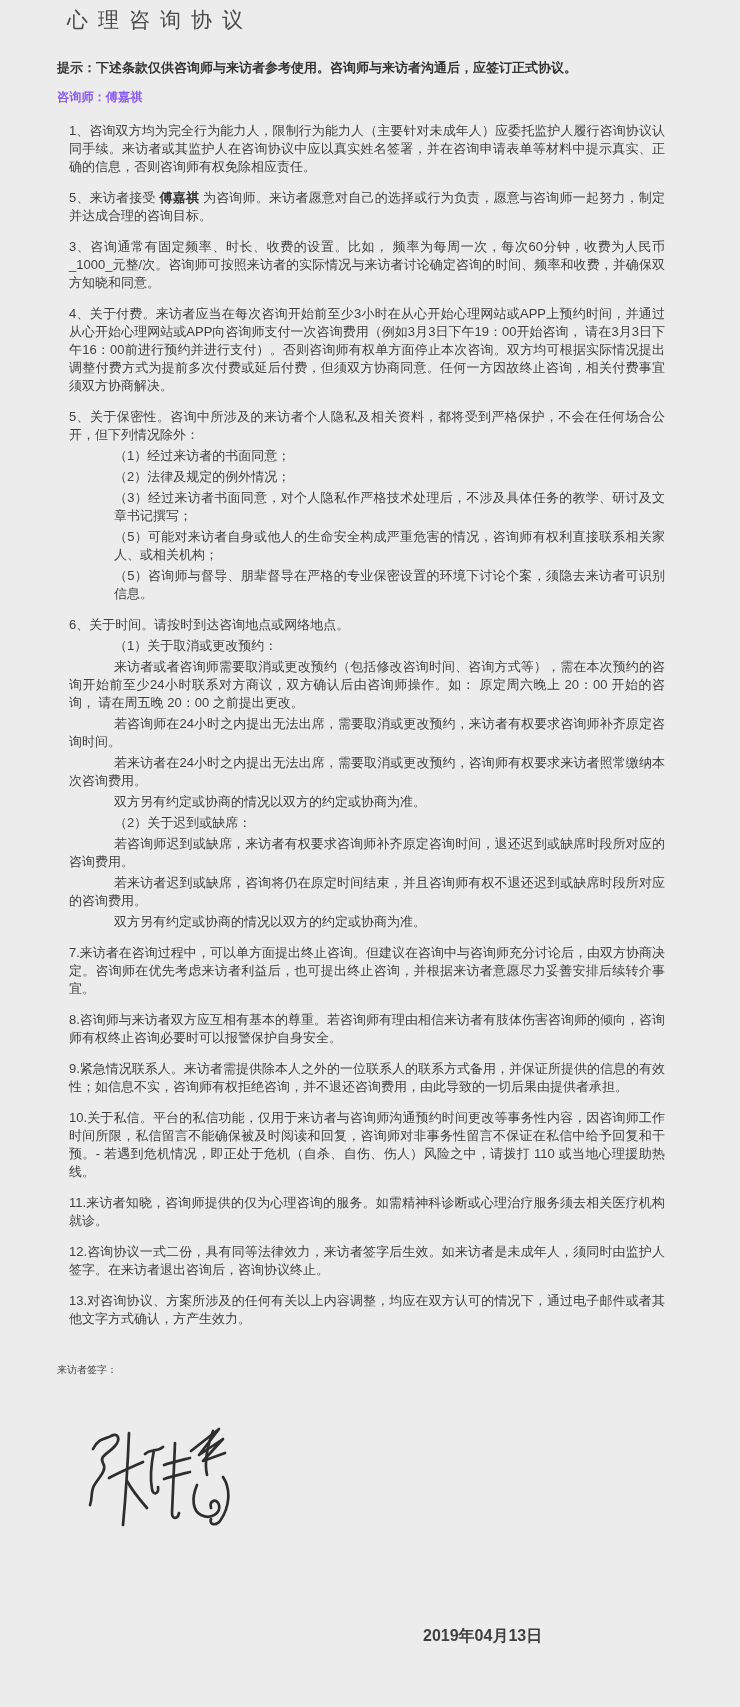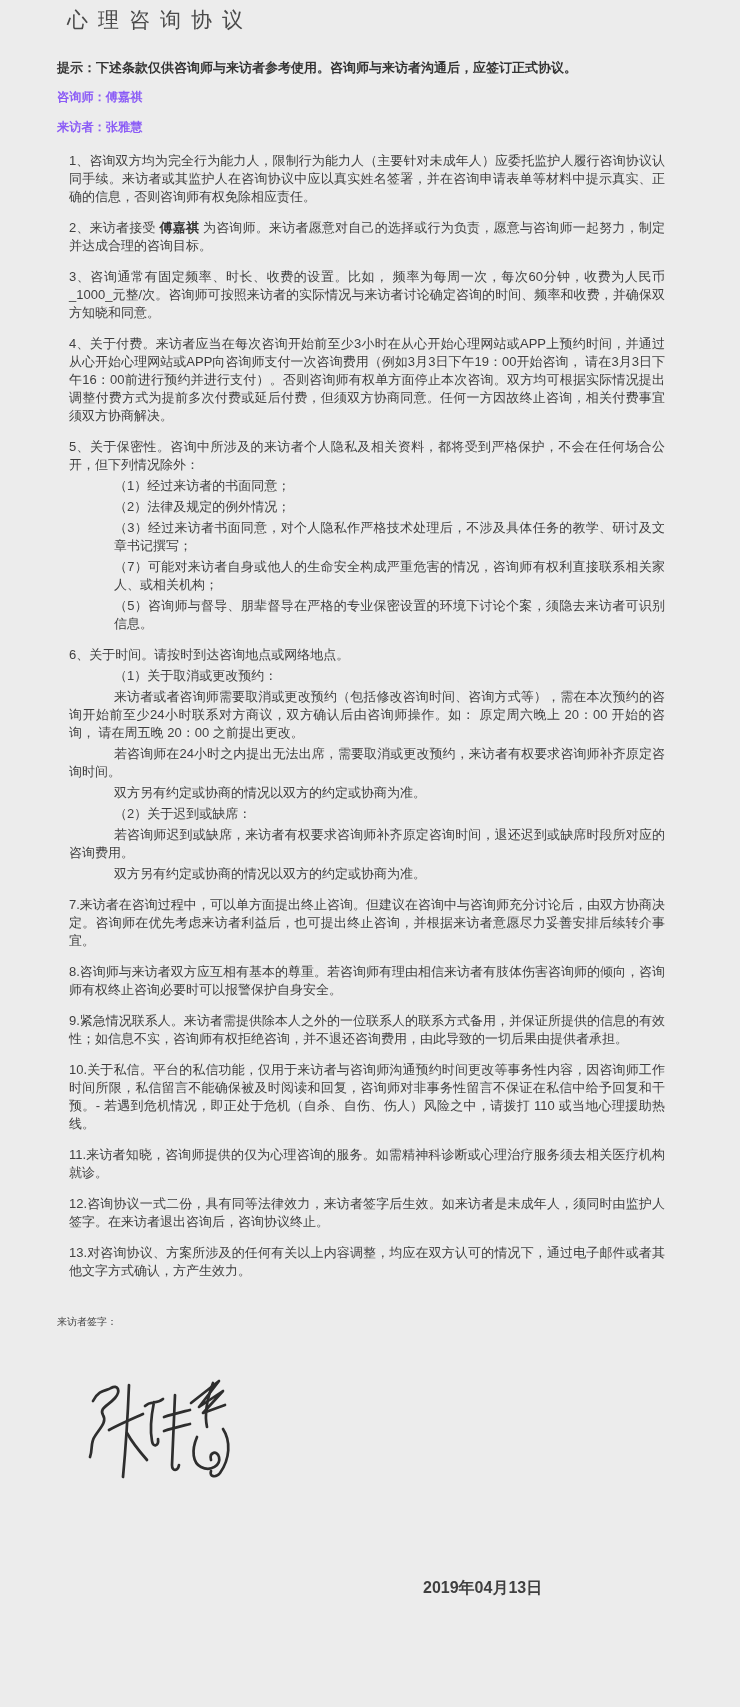--- a/index.html
+++ b/index.html
@@ -75,47 +75,48 @@
 <body>
 
 <div class="content">
 
   <h1 class="doc-title">心理咨询协议</h1>
 
   <p class="notice">提示：下述条款仅供咨询师与来访者参考使用。咨询师与来访者沟通后，应签订正式协议。</p>
 
   <p class="party"><span>咨询师：</span><span>傅嘉祺</span></p>
 
-  <p class="party"><span>来访者：</span><span>张雅慧</span></p>
 
   <p class="para">1、咨询双方均为完全行为能力人，限制行为能力人（主要针对未成年人）应委托监护人履行咨询协议认同手续。来访者或其监护人在咨询协议中应以真实姓名签署，并在咨询申请表单等材料中提示真实、正确的信息，否则咨询师有权免除相应责任。</p>
 
-  <p class="para"><span>2、来访者接受 </span><span class="bold-name">傅嘉祺</span><span> 为咨询师。来访者愿意对自己的选择或行为负责，愿意与咨询师一起努力，制定并达成合理的咨询目标。</span></p>
+  <p class="para"><span>5、来访者接受 </span><span class="bold-name">傅嘉祺</span><span> 为咨询师。来访者愿意对自己的选择或行为负责，愿意与咨询师一起努力，制定并达成合理的咨询目标。</span></p>
 
   <p class="para">3、咨询通常有固定频率、时长、收费的设置。比如， 频率为每周一次，每次60分钟，收费为人民币_1000_元整/次。咨询师可按照来访者的实际情况与来访者讨论确定咨询的时间、频率和收费，并确保双方知晓和同意。</p>
 
   <p class="para">4、关于付费。来访者应当在每次咨询开始前至少3小时在从心开始心理网站或APP上预约时间，并通过从心开始心理网站或APP向咨询师支付一次咨询费用（例如3月3日下午19：00开始咨询， 请在3月3日下午16：00前进行预约并进行支付）。否则咨询师有权单方面停止本次咨询。双方均可根据实际情况提出调整付费方式为提前多次付费或延后付费，但须双方协商同意。任何一方因故终止咨询，相关付费事宜须双方协商解决。</p>
 
   <div class="block">
     <div>5、关于保密性。咨询中所涉及的来访者个人隐私及相关资料，都将受到严格保护，不会在任何场合公开，但下列情况除外：</div>
     <div class="num-item">（1）经过来访者的书面同意；</div>
     <div class="num-item">（2）法律及规定的例外情况；</div>
     <div class="num-item">（3）经过来访者书面同意，对个人隐私作严格技术处理后，不涉及具体任务的教学、研讨及文章书记撰写；</div>
-    <div class="num-item">（7）可能对来访者自身或他人的生命安全构成严重危害的情况，咨询师有权利直接联系相关家人、或相关机构；</div>
+    <div class="num-item">（5）可能对来访者自身或他人的生命安全构成严重危害的情况，咨询师有权利直接联系相关家人、或相关机构；</div>
     <div class="num-item">（5）咨询师与督导、朋辈督导在严格的专业保密设置的环境下讨论个案，须隐去来访者可识别信息。</div>
   </div>
 
   <div class="block">
     <div>6、关于时间。请按时到达咨询地点或网络地点。</div>
     <div class="num-item">（1）关于取消或更改预约：</div>
     <div class="indent-para">来访者或者咨询师需要取消或更改预约（包括修改咨询时间、咨询方式等），需在本次预约的咨询开始前至少24小时联系对方商议，双方确认后由咨询师操作。如： 原定周六晚上 20：00 开始的咨询， 请在周五晚 20：00 之前提出更改。</div>
     <div class="indent-para">若咨询师在24小时之内提出无法出席，需要取消或更改预约，来访者有权要求咨询师补齐原定咨询时间。</div>
+    <div class="indent-para">若来访者在24小时之内提出无法出席，需要取消或更改预约，咨询师有权要求来访者照常缴纳本次咨询费用。</div>
     <div class="indent-para">双方另有约定或协商的情况以双方的约定或协商为准。</div>
     <div class="num-item">（2）关于迟到或缺席：</div>
     <div class="indent-para">若咨询师迟到或缺席，来访者有权要求咨询师补齐原定咨询时间，退还迟到或缺席时段所对应的咨询费用。</div>
+    <div class="indent-para">若来访者迟到或缺席，咨询将仍在原定时间结束，并且咨询师有权不退还迟到或缺席时段所对应的咨询费用。</div>
     <div class="indent-para">双方另有约定或协商的情况以双方的约定或协商为准。</div>
   </div>
 
   <p class="para">7.来访者在咨询过程中，可以单方面提出终止咨询。但建议在咨询中与咨询师充分讨论后，由双方协商决定。咨询师在优先考虑来访者利益后，也可提出终止咨询，并根据来访者意愿尽力妥善安排后续转介事宜。</p>
   <p class="para">8.咨询师与来访者双方应互相有基本的尊重。若咨询师有理由相信来访者有肢体伤害咨询师的倾向，咨询师有权终止咨询必要时可以报警保护自身安全。</p>
   <p class="para">9.紧急情况联系人。来访者需提供除本人之外的一位联系人的联系方式备用，并保证所提供的信息的有效性；如信息不实，咨询师有权拒绝咨询，并不退还咨询费用，由此导致的一切后果由提供者承担。</p>
   <p class="para">10.关于私信。平台的私信功能，仅用于来访者与咨询师沟通预约时间更改等事务性内容，因咨询师工作时间所限，私信留言不能确保被及时阅读和回复，咨询师对非事务性留言不保证在私信中给予回复和干预。- 若遇到危机情况，即正处于危机（自杀、自伤、伤人）风险之中，请拨打 110 或当地心理援助热线。</p>
   <p class="para">11.来访者知晓，咨询师提供的仅为心理咨询的服务。如需精神科诊断或心理治疗服务须去相关医疗机构就诊。</p>
   <p class="para">12.咨询协议一式二份，具有同等法律效力，来访者签字后生效。如来访者是未成年人，须同时由监护人签字。在来访者退出咨询后，咨询协议终止。</p>
   <p class="para">13.对咨询协议、方案所涉及的任何有关以上内容调整，均应在双方认可的情况下，通过电子邮件或者其他文字方式确认，方产生效力。</p>

